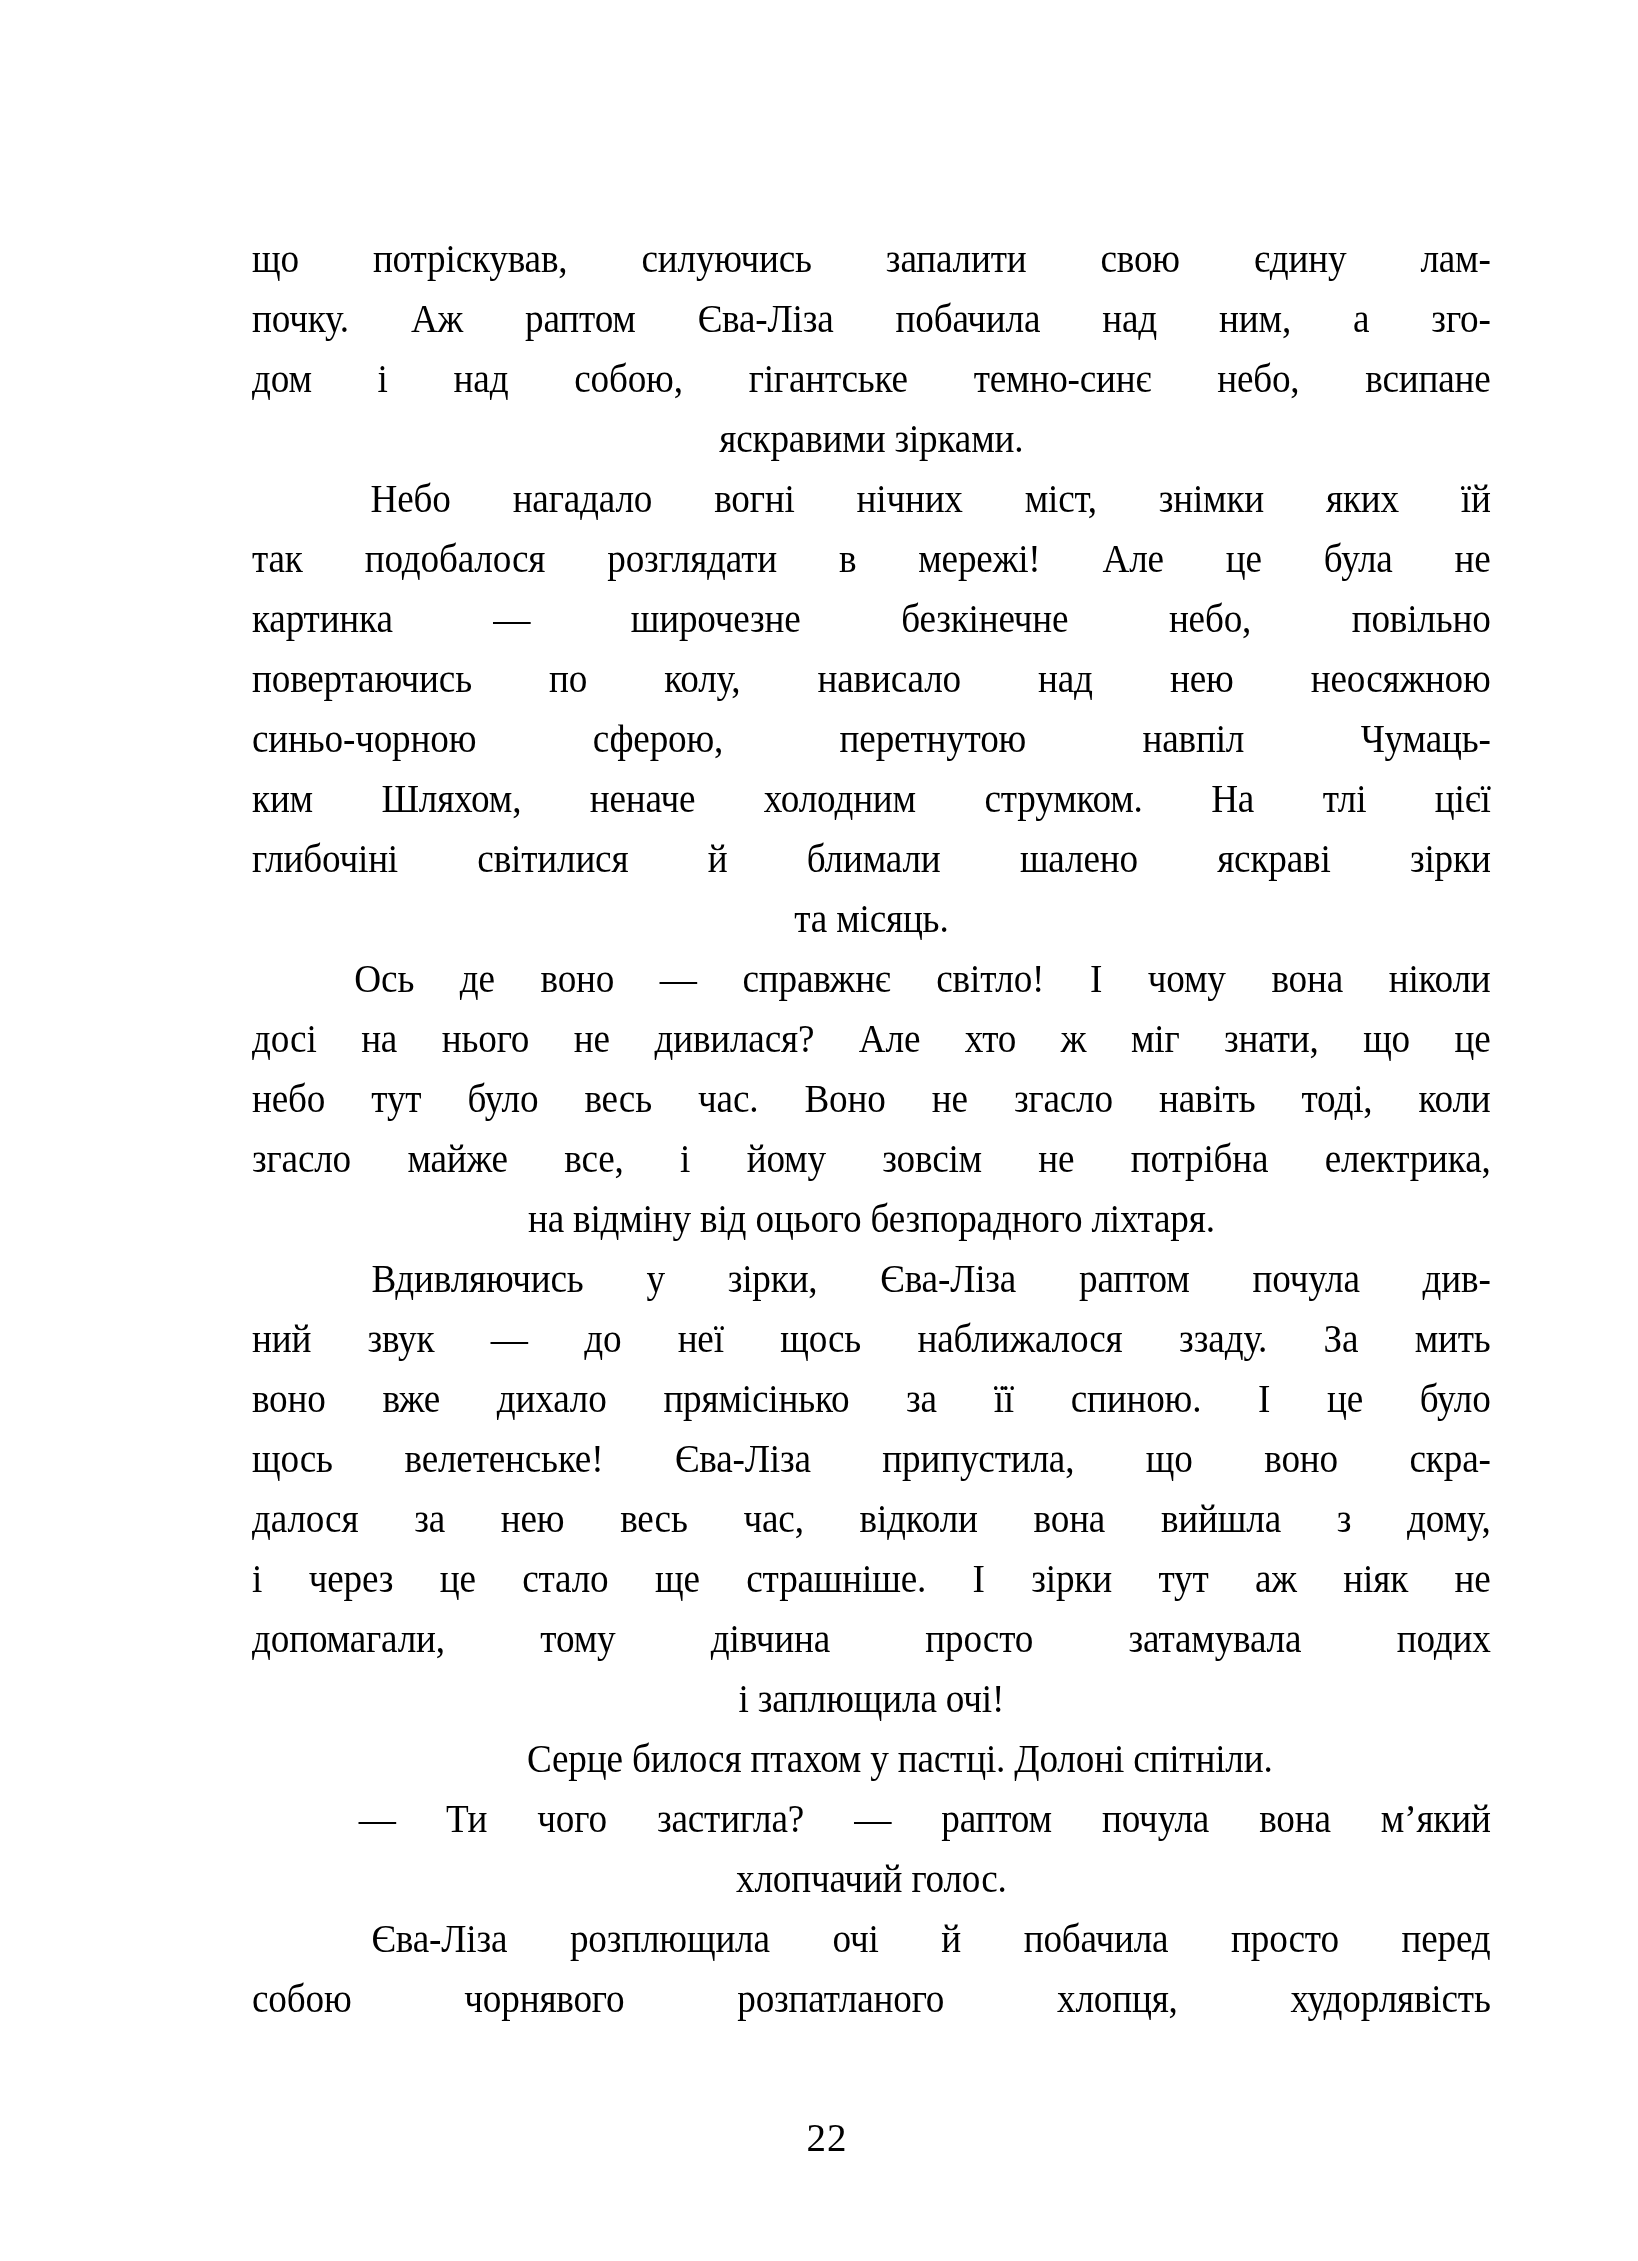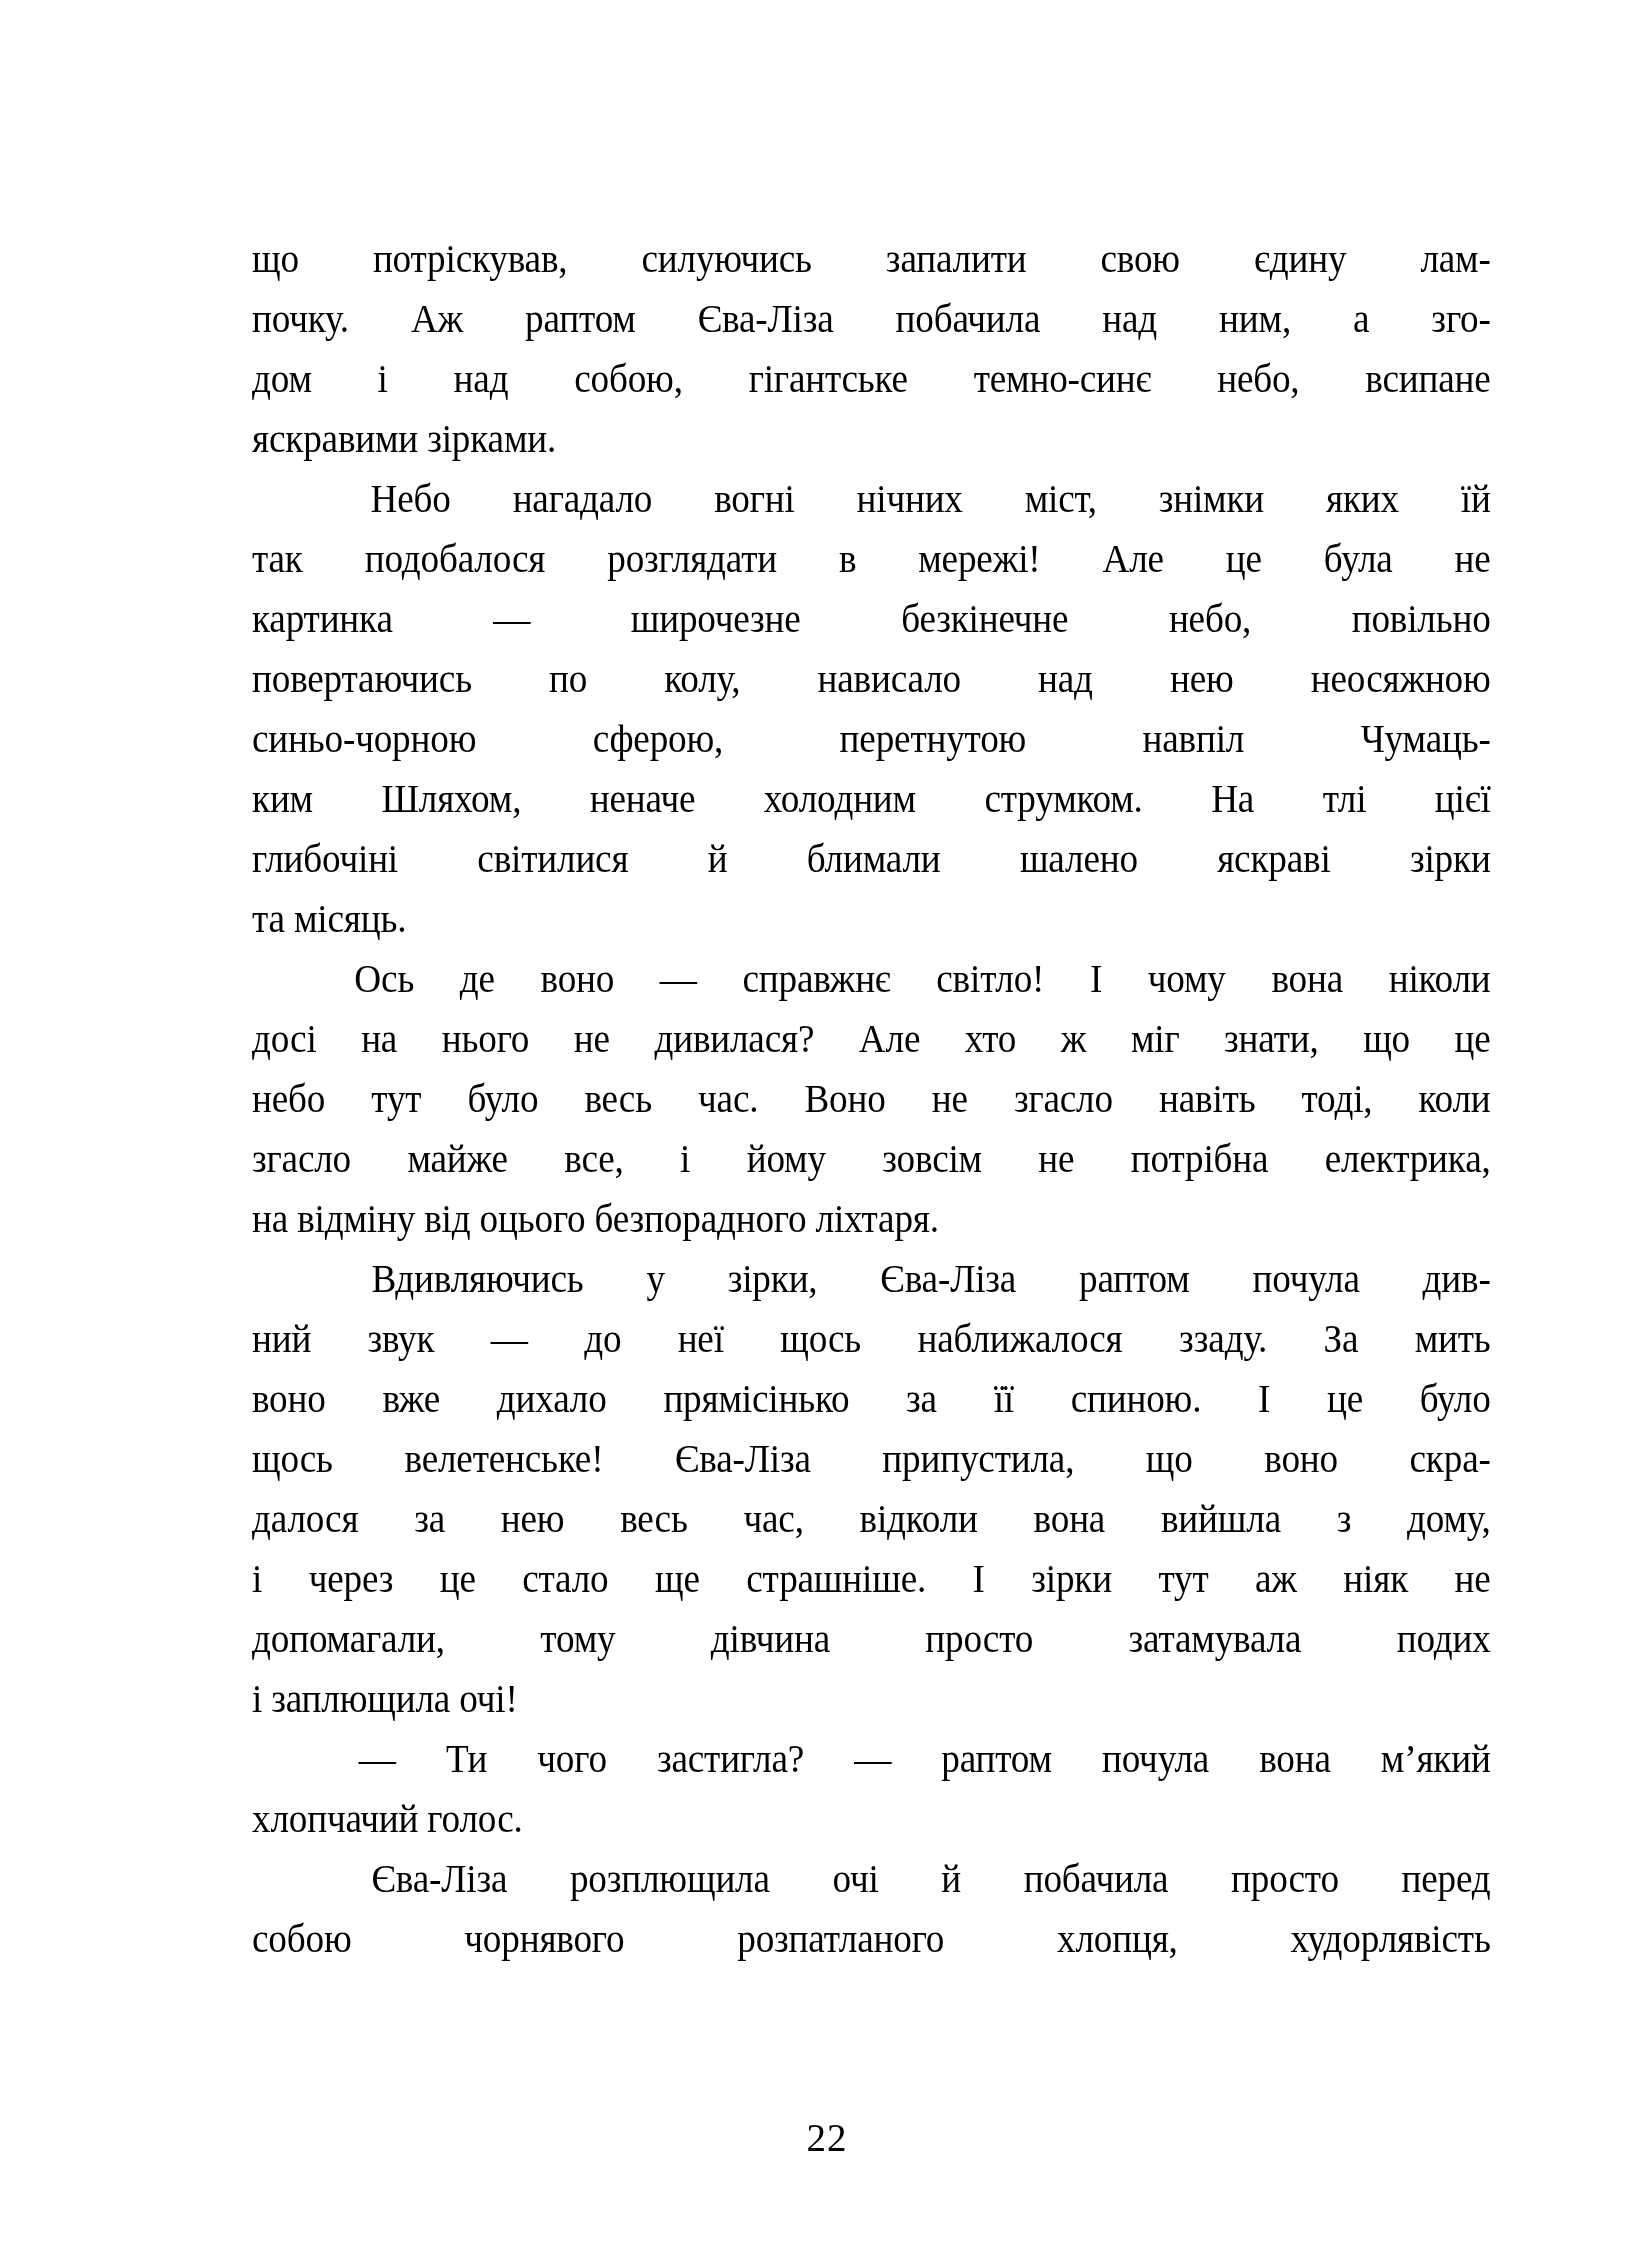--- a/index.html
+++ b/index.html
@@ -22,20 +22,21 @@
     background: #ffffff;
     box-sizing: border-box;
     overflow: hidden;
   }
 
   .text-block {
     position: absolute;
     left: 252px;
     top: 229px;
     width: 1239px;
+    text-align: center;
   }
 
   
   .para {
     margin: 0;
     padding: 0;
   }
 
   .line {
     display: block;
@@ -110,20 +111,23 @@
         <span class="line j indent"><span class="lead"></span><span>Вдивляючись</span><span>у</span><span>зірки,</span><span>Єва-Ліза</span><span>раптом</span><span>почула</span><span>див-</span></span>
         <span class="line j"><span>ний</span><span>звук</span><span>—</span><span>до</span><span>неї</span><span>щось</span><span>наближалося</span><span>ззаду.</span><span>За</span><span>мить</span></span>
         <span class="line j"><span>воно</span><span>вже</span><span>дихало</span><span>прямісінько</span><span>за</span><span>її</span><span>спиною.</span><span>І</span><span>це</span><span>було</span></span>
         <span class="line j"><span>щось</span><span>велетенське!</span><span>Єва-Ліза</span><span>припустила,</span><span>що</span><span>воно</span><span>скра-</span></span>
         <span class="line j"><span>далося</span><span>за</span><span>нею</span><span>весь</span><span>час,</span><span>відколи</span><span>вона</span><span>вийшла</span><span>з</span><span>дому,</span></span>
         <span class="line j"><span>і</span><span>через</span><span>це</span><span>стало</span><span>ще</span><span>страшніше.</span><span>І</span><span>зірки</span><span>тут</span><span>аж</span><span>ніяк</span><span>не</span></span>
         <span class="line j"><span>допомагали,</span><span>тому</span><span>дівчина</span><span>просто</span><span>затамувала</span><span>подих</span></span>
         <span class="line"><span>і заплющила очі!</span></span>
       </p>
       <p class="para">
+        <span class="line indent"><span class="lead"></span><span>Серце билося птахом у пастці. Долоні спітніли.</span></span>
+      </p>
+      <p class="para">
         <span class="line j indent"><span class="lead"></span><span>—</span><span>Ти</span><span>чого</span><span>застигла?</span><span>—</span><span>раптом</span><span>почула</span><span>вона</span><span>м’який</span></span>
         <span class="line"><span>хлопчачий голос.</span></span>
       </p>
       <p class="para">
         <span class="line j indent"><span class="lead"></span><span>Єва-Ліза</span><span>розплющила</span><span>очі</span><span>й</span><span>побачила</span><span>просто</span><span>перед</span></span>
         <span class="line j"><span>собою</span><span>чорнявого</span><span>розпатланого</span><span>хлопця,</span><span>худорлявість</span></span>
       </p>
     </div>
 
   <div class="page-number">22</div>

